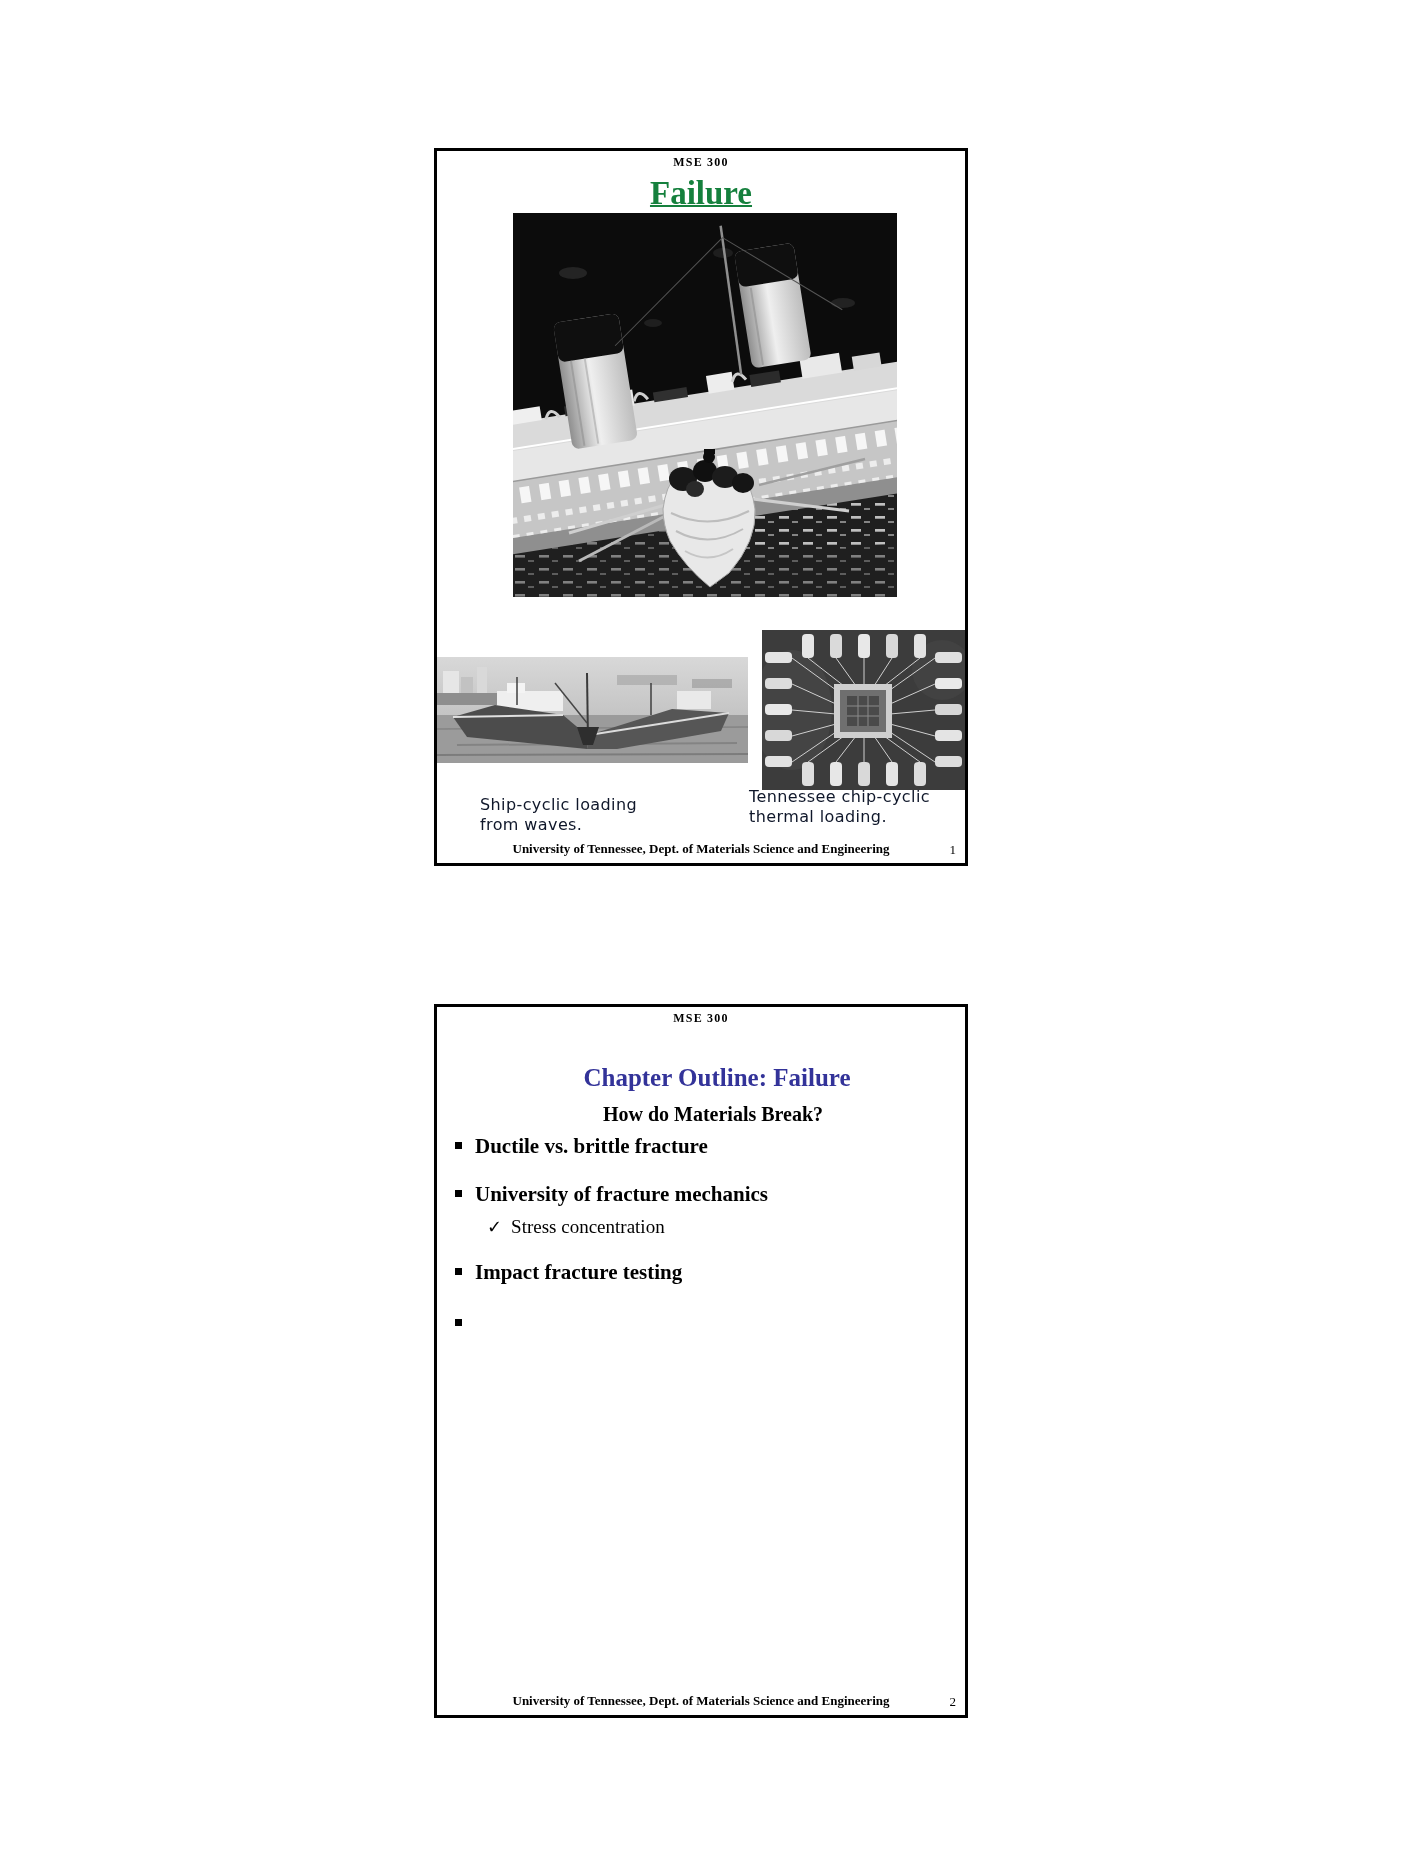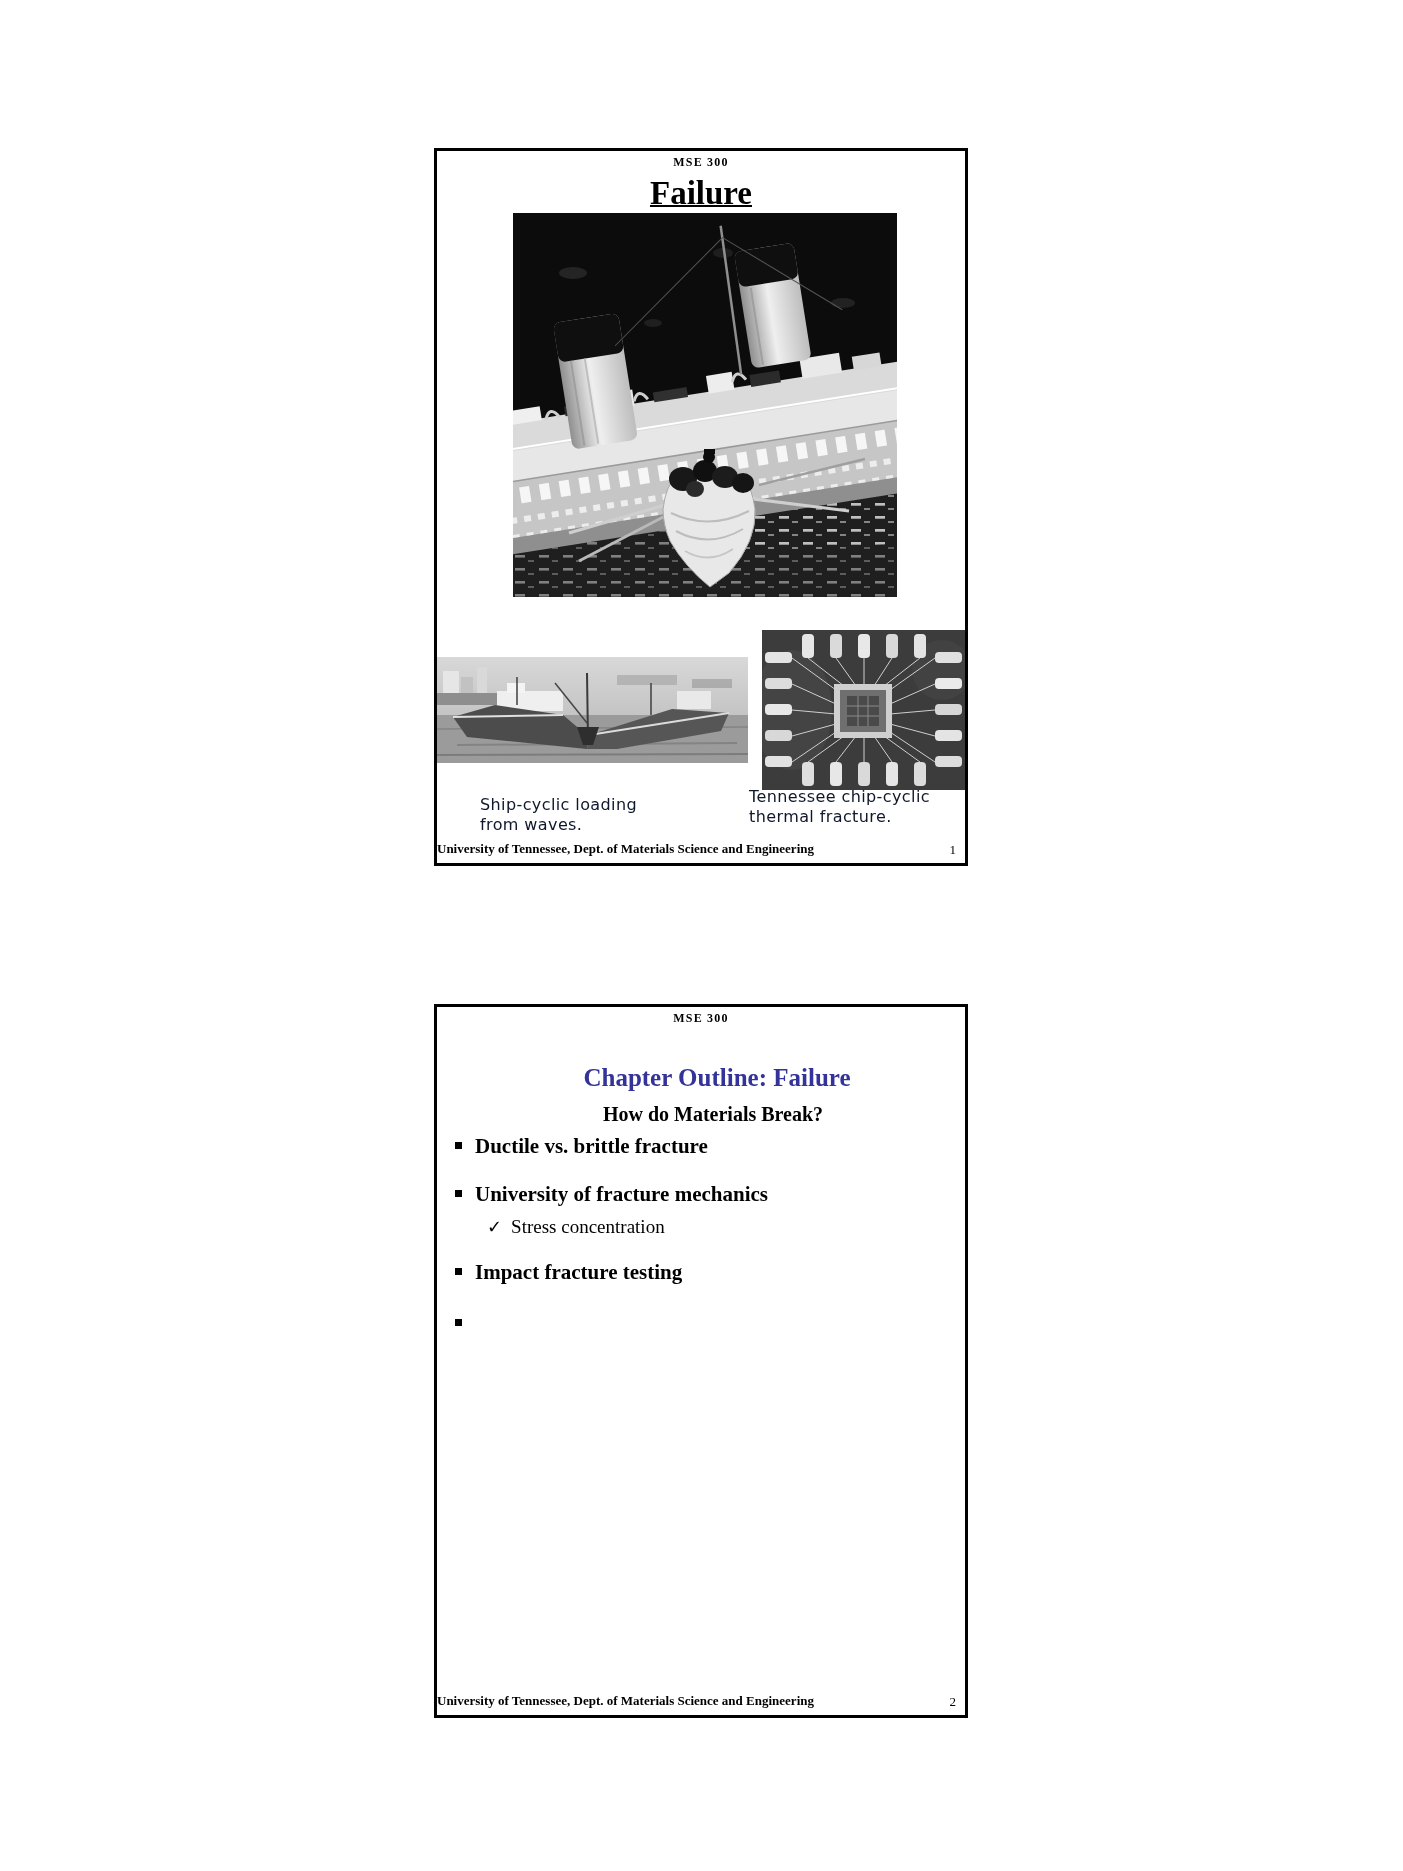--- a/index.html
+++ b/index.html
@@ -5,33 +5,33 @@
   html,body{margin:0;padding:0;background:#ffffff;}
   .page{position:relative;width:1403px;height:1871px;background:#ffffff;overflow:hidden;
         font-family:"Liberation Serif","DejaVu Serif",serif;color:#000;}
   .slide{position:absolute;left:434px;width:534px;background:#ffffff;
          border:3px solid #000;box-sizing:border-box;}
   .slide1{top:148px;height:718px;}
   .slide2{top:1004px;height:714px;}
   .course{position:absolute;top:4px;left:0;width:100%;text-align:center;
           font-weight:bold;font-size:12px;letter-spacing:1.2px;}
   .title1{position:absolute;top:24px;left:0;width:100%;margin:0;text-align:center;
-          font-weight:bold;font-size:33px;color:#000000;
+          font-weight:bold;font-size:33px;color:#15803d;
           text-decoration:underline;text-decoration-thickness:2px;}
   .photo{position:absolute;overflow:hidden;line-height:0;}
   .photo svg{display:block;}
   .titanic{left:76px;top:62px;width:384px;height:384px;}
   .brokenship{left:0px;top:506px;width:311px;height:106px;}
   .chip{left:325px;top:479px;width:203px;height:160px;}
   .caption{position:absolute;
            font-family:"DejaVu Sans","Liberation Sans",sans-serif;
            font-size:16px;line-height:20px;color:#0f172a;letter-spacing:0.4px;}
   .cap-ship{left:43px;top:644px;width:300px;}
   .cap-chip{left:312px;top:636px;width:218px;}
-  .footer{position:absolute;left:0;bottom:6px;width:100%;
+  .footer{position:absolute;left:0;bottom:6px;width:100%;text-align:center;
           font-weight:bold;font-size:13px;margin-top:48px;}
   .pagenum{position:absolute;right:9px;bottom:5px;font-size:13px;font-weight:normal;}
   .title2{position:absolute;top:41px;left:0;width:100%;margin:16px;text-align:center;
           font-weight:bold;font-size:25px;color:#333399;}
   .subtitle{position:absolute;top:84px;left:0;width:100%;margin:12px;text-align:center;
             font-weight:bold;font-size:20px;color:#000;}
   .brow{position:absolute;left:18px;white-space:nowrap;}
   .sq{display:inline-block;width:7px;height:7px;background:#000;
       margin-right:13px;vertical-align:4px;}
   .btext{font-weight:bold;font-size:21px;}
@@ -237,21 +237,21 @@
         <line x1="106" y1="66" x2="106" y2="96" stroke="#8a8a8a" stroke-width="1"></line>
       </svg>
     </div>
 
     <div class="caption cap-ship">
       <div>Ship-cyclic loading</div>
       <div>from waves.</div>
     </div>
     <div class="caption cap-chip">
       <div>Tennessee chip-cyclic</div>
-      <div>thermal fracture.</div>
+      <div>thermal loading.</div>
     </div>
 
     <div class="footer">University of Tennessee, Dept. of Materials Science and Engineering</div>
     <div class="pagenum">1</div>
   </section>
 
   <section class="slide slide2">
     <div class="course">MSE 300</div>
     <h2 class="title2">Chapter Outline: Failure</h2>
     <h3 class="subtitle">How do Materials Break?</h3>

